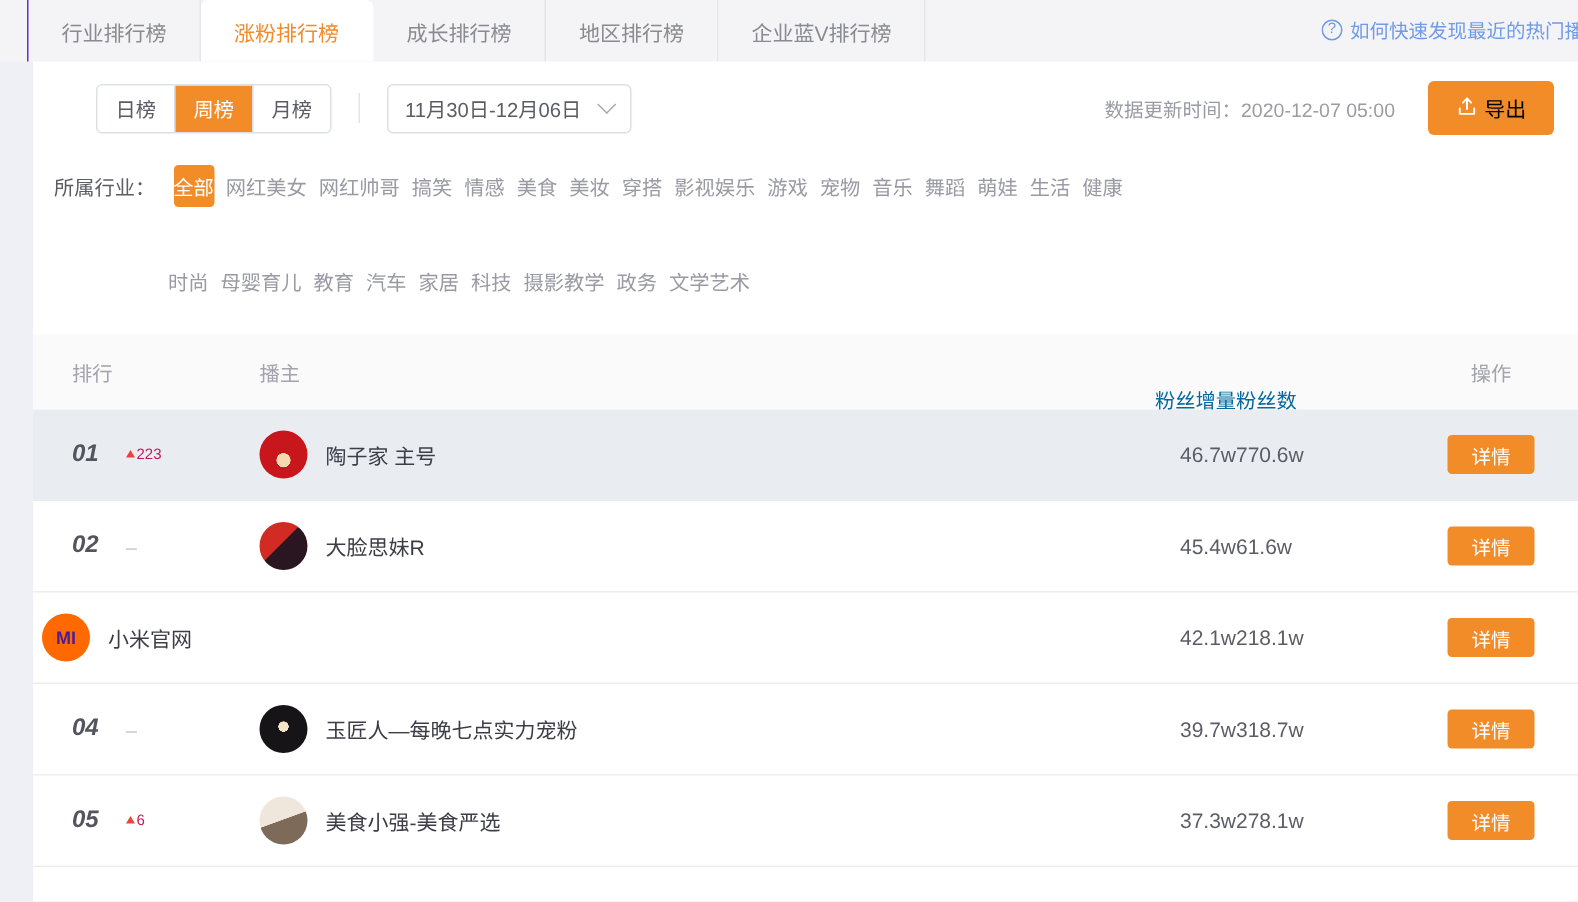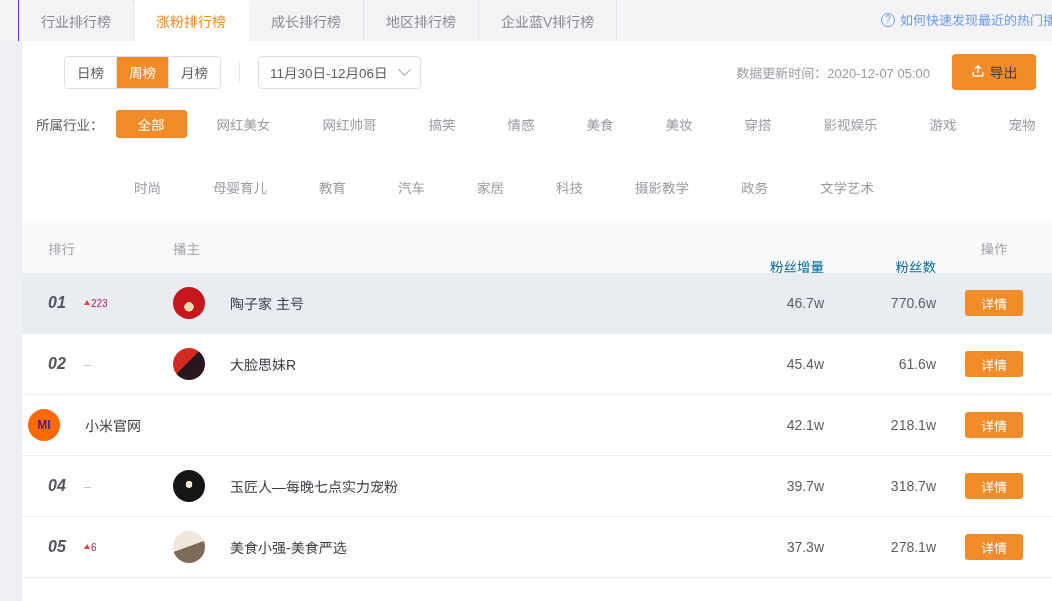--- a/index.html
+++ b/index.html
@@ -118,21 +118,21 @@
   .spacer { flex: 1; }
 
   .update-time {
     font-size: 13px; color: #9b9ba3;
     margin-right: 22px;
     white-space: nowrap;
   }
 
   .export-btn {
     height: 36px; min-width: 84px;
-    background: #f28c28; color: #404040;
+    background: #f28c28; color: #000000;
     border: none; border-radius: 4px;
     display: flex; align-items: center; justify-content: center; gap: 5px;
     font-size: 14px;
     font-family: inherit;
     cursor: pointer;
   }
   .export-icon { display: block; }
 
   
   .industry {
@@ -142,21 +142,21 @@
     display: flex; align-items: center; flex-wrap: nowrap;
     min-height: 30px;
   }
   .ind-label {
     font-size: 13.5px; color: #5c5c66;
     white-space: nowrap;
     margin-right: 8px;
   }
   .ind-tag {
     font-size: 13.5px; color: #9a9aa4;
-    padding: 4px 22px;
+    padding: 4px 0;
     margin: 0 4px;
     border-radius: 3px;
     white-space: nowrap;
     cursor: pointer;
   }
   .ind-tag.active { background: #f28c28; color: #fff; }
   .ind-line.second { padding-left: 72px; margin-top: 2px; }
 
   
   .table { margin-top: 8px; }
@@ -170,21 +170,21 @@
     display: flex; align-items: center;
     height: 61px;
     border-bottom: 1px solid #eeeef1;
     font-size: 14px;
   }
   .trow.highlight { background: #e9edf2; border-bottom-color: #e9edf2; }
 
   .c-rank   { width: 145px; padding-left: 26px; display: flex; align-items: center; }
   .c-author { flex: 1; display: flex; align-items: center; padding-left: 6px; }
   .c-inc    { width: 104px; text-align: right; }
-  .c-total  { width: 112px; text-align: right; }
+  .c-total  { width: 112px; }
   .c-act    { width: 116px; display: flex; justify-content: center; }
 
   .rank-num {
     font-style: italic; font-weight: bold;
     font-size: 16px; color: #54545e;
     width: 26px;
   }
   .rank-delta {
     font-size: 10px; color: #be185d;
     margin-left: 10px;
@@ -199,21 +199,21 @@
     border-bottom: 5px solid #e8453c;
     position: relative; top: -1px;
   }
 
   .avatar {
     width: 32px; height: 32px; border-radius: 50%;
     margin-right: 12px; flex: 0 0 32px;
     overflow: hidden;
     position: relative;
   }
-  .author-name { color: #3d3d47; font-size: 14px; white-space: nowrap; margin-left: 13px; }
+  .author-name { color: #3d3d47; font-size: 14px; white-space: nowrap; }
 
   .num { color: #5c5c66; font-size: 14px; }
   .thead .c-inc, .thead .c-total { color: #0369a1; margin-top: 36px; }
 
   .detail-btn {
     width: 58px; height: 26px;
     background: #f28c28; color: #fff;
     border: none; border-radius: 3px;
     font-size: 13px;
     font-family: inherit;

